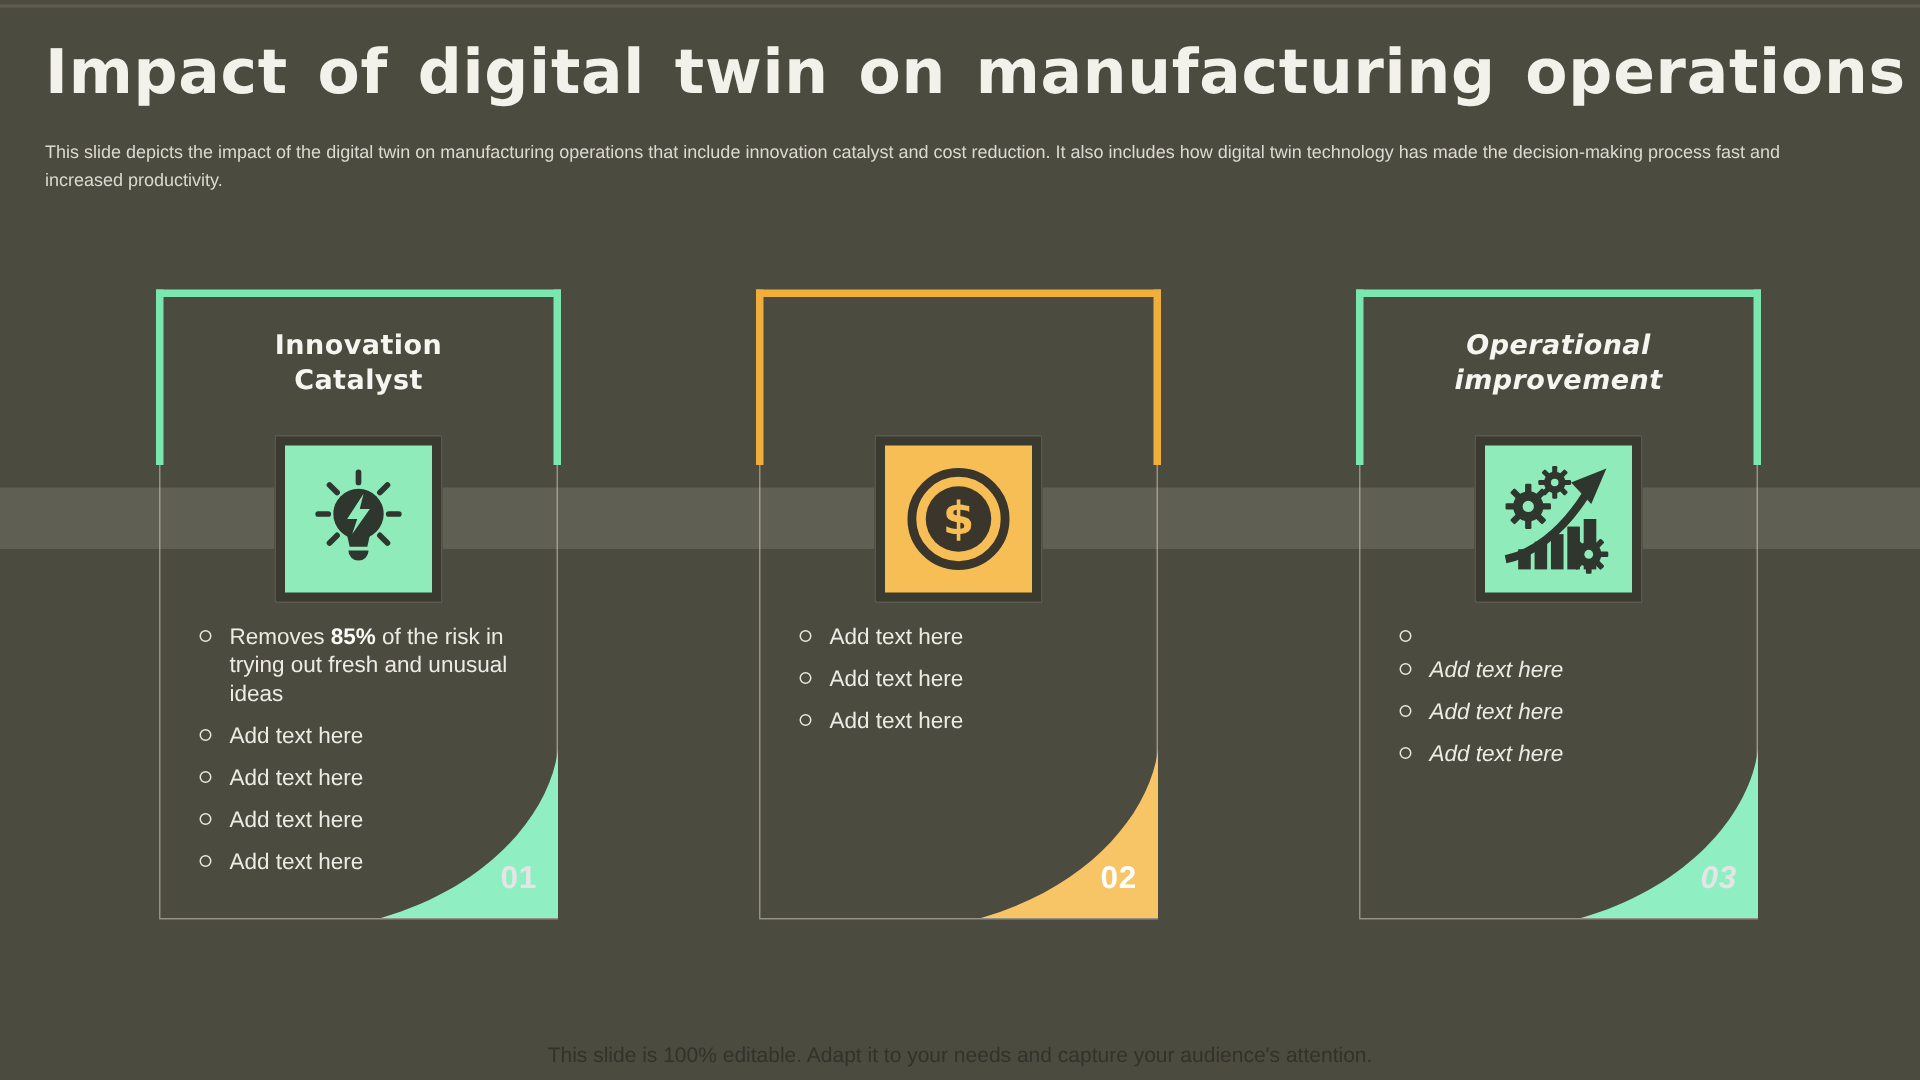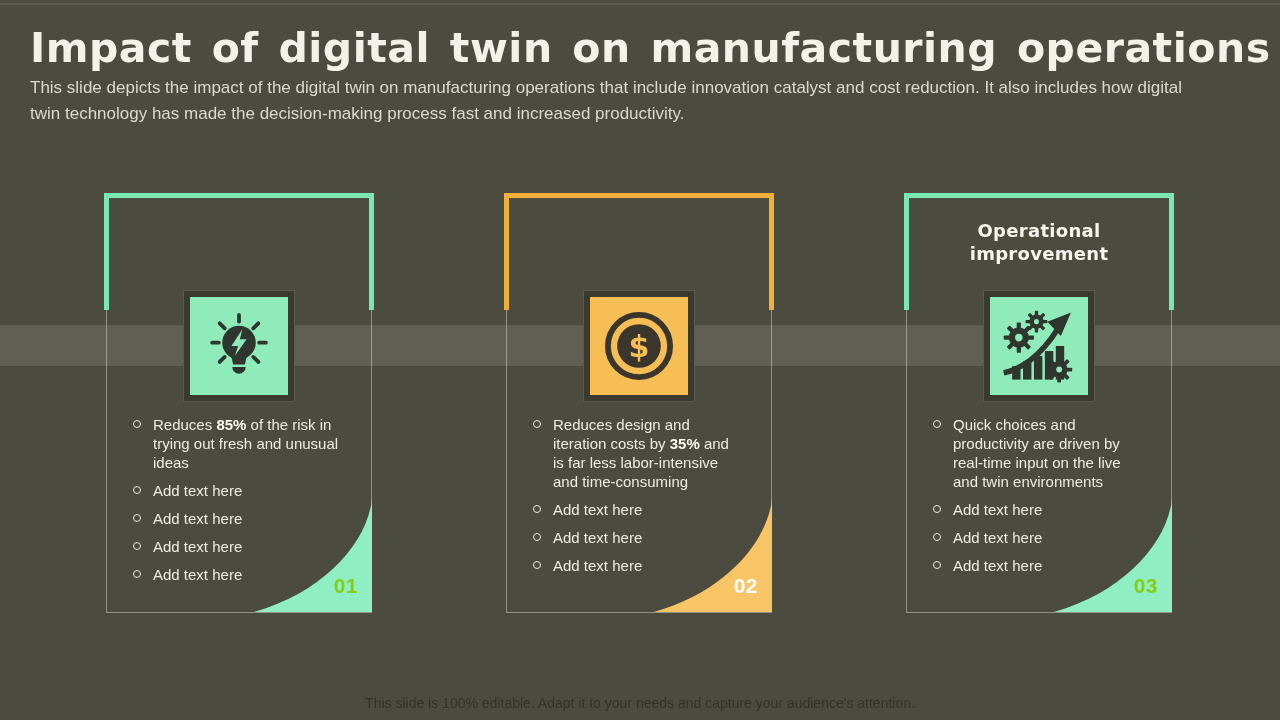--- a/index.html
+++ b/index.html
@@ -13,35 +13,35 @@
     background:#6D6C60;opacity:.55;
   }
   
   .page-title{
     position:absolute;left:30px;top:24px;margin:0;
     font-family:"DejaVu Sans", sans-serif;
     font-size:41px;font-weight:bold;letter-spacing:.5px;word-spacing:5px;
     color:#F2F1EA;
   }
   .page-subtitle{
-    position:absolute;left:30px;top:75px;width:1165px;margin:0;
-    font-size:17px;line-height:1.55;color:#DBDAD1;
+    position:absolute;left:30px;top:92px;width:1165px;margin:0;
+    font-size:12px;line-height:1.55;color:#DBDAD1;
   }
   
   .band{
     position:absolute;left:0;right:0;top:325px;height:41px;
     background:#605F53;
   }
   
   .card{
     position:absolute;top:193px;width:268px;height:420px;
   }
   .card--1{left:105px;}
   .card--2{left:505px;}
-  .card--3{left:905px;}
+  .card--3{left:905px;font-style:italic;}
   .card-frame{
     position:absolute;top:2px;left:1px;right:1px;bottom:0;
     border:1px solid rgba(220,218,203,.5);
   }
   .bracket{
     position:absolute;top:0;left:-1px;right:-1px;height:112px;
     border:5px solid #7BE7B0;border-bottom:none;
   }
   .card--amber .bracket{border-color:#F0AE3B;}
   .card-title{
@@ -78,21 +78,21 @@
   .btext{
     font-size:15px;line-height:19px;color:#EDECE4;max-width:186px;
   }
   .btext b{color:#FBFAF4;}
   
   .wave{position:absolute;right:1px;bottom:1px;width:118px;height:112px;display:block;}
   .wave path{fill:#8FEFC2;}
   .card--amber .wave path{fill:#F8C566;}
   .card-number{
     position:absolute;right:15px;bottom:15px;
-    font-size:21px;font-weight:bold;color:#84cc16;letter-spacing:.5px;
+    font-size:21px;font-weight:bold;color:#e5e5e5;letter-spacing:.5px;
   }
   .card--amber .card-number{color:#ffffff;}
   
   .page-footer{
     position:absolute;left:0;right:0;top:695px;margin:0;
     text-align:center;font-size:14px;color:#33322A;
   }
 </style>
 </head>
 <body>
@@ -100,20 +100,22 @@
 <div class="top-edge"></div>
 
 <h1 class="page-title">Impact of digital twin on manufacturing operations</h1>
 <p class="page-subtitle">This slide depicts the impact of the digital twin on manufacturing operations that include innovation catalyst and cost reduction. It also includes how digital twin technology has made the decision-making process fast and increased productivity.</p>
 
 <div class="band"></div>
 
 <section class="card card--1 card--green">
   <div class="card-frame"></div>
   <div class="bracket"></div>
+  <h2 class="card-title">Innovation
+Catalyst</h2>
   <div class="icon-box">
     <div class="icon-tile icon-tile--green">
       <svg viewBox="0 0 100 100">
         <g stroke="#2F362D" stroke-width="4.5" stroke-linecap="round">
           <line x1="50" y1="13" x2="50" y2="21"></line>
           <line x1="73" y1="23" x2="67" y2="29"></line>
           <line x1="82" y1="46" x2="74" y2="46"></line>
           <line x1="73" y1="69" x2="67" y2="63"></line>
           <line x1="27" y1="69" x2="33" y2="63"></line>
           <line x1="18" y1="46" x2="26" y2="46"></line>
@@ -122,21 +124,21 @@
         <circle cx="50" cy="46" r="20" fill="#2F362D"></circle>
         <path d="M41,63 L59,63 L57,72 L43,72 Z" fill="#2F362D"></path>
         <path d="M42,75 a8,8 0 0 0 16,0 z" fill="#2F362D"></path>
         <polygon points="54,30 41,50 49,50 45,62 59,42 51,42" fill="#8FEBBA"></polygon>
       </svg>
     </div>
   </div>
   <ul class="bullets">
     <li>
         <span class="marker"></span>
-        <span class="btext"><span>Reduces </span><b>85%</b><span> of the risk in trying out fresh and unusual ideas</span></span>
+        <span class="btext"><span>Removes </span><b>85%</b><span> of the risk in trying out fresh and unusual ideas</span></span>
       </li>
     <li>
         <span class="marker"></span>
         <span class="btext"><span>Add text here</span><b></b><span></span></span>
       </li>
     <li>
         <span class="marker"></span>
         <span class="btext"><span>Add text here</span><b></b><span></span></span>
       </li>
     <li>
@@ -160,24 +162,20 @@
   <div class="icon-box">
     <div class="icon-tile icon-tile--amber">
       <svg viewBox="0 0 100 100">
         <circle cx="50" cy="50" r="37" fill="none" stroke="#3A362B" stroke-width="7"></circle>
         <circle cx="50" cy="50" r="26" fill="#3A362B"></circle>
         <text x="50" y="51" text-anchor="middle" dominant-baseline="central" font-family="DejaVu Sans, sans-serif" font-size="36" font-weight="bold" fill="#F7BE55">$</text>
       </svg>
     </div>
   </div>
   <ul class="bullets">
-    <li>
-        <span class="marker"></span>
-        <span class="btext"><span>Reduces design and iteration costs by </span><b>35%</b><span> and is far less labor-intensive and time-consuming</span></span>
-      </li>
     <li>
         <span class="marker"></span>
         <span class="btext"><span>Add text here</span><b></b><span></span></span>
       </li>
     <li>
         <span class="marker"></span>
         <span class="btext"><span>Add text here</span><b></b><span></span></span>
       </li>
     <li>
         <span class="marker"></span>
@@ -248,21 +246,20 @@
           </g>
           <circle r="10" fill="#2F362D"></circle>
             <circle r="3.5" fill="#8FEBBA"></circle>
         </g>
       </svg>
     </div>
   </div>
   <ul class="bullets">
     <li>
         <span class="marker"></span>
-        <span class="btext"><span>Quick choices and productivity are driven by real-time input on the live and twin environments</span><b></b><span></span></span>
       </li>
     <li>
         <span class="marker"></span>
         <span class="btext"><span>Add text here</span><b></b><span></span></span>
       </li>
     <li>
         <span class="marker"></span>
         <span class="btext"><span>Add text here</span><b></b><span></span></span>
       </li>
     <li>

